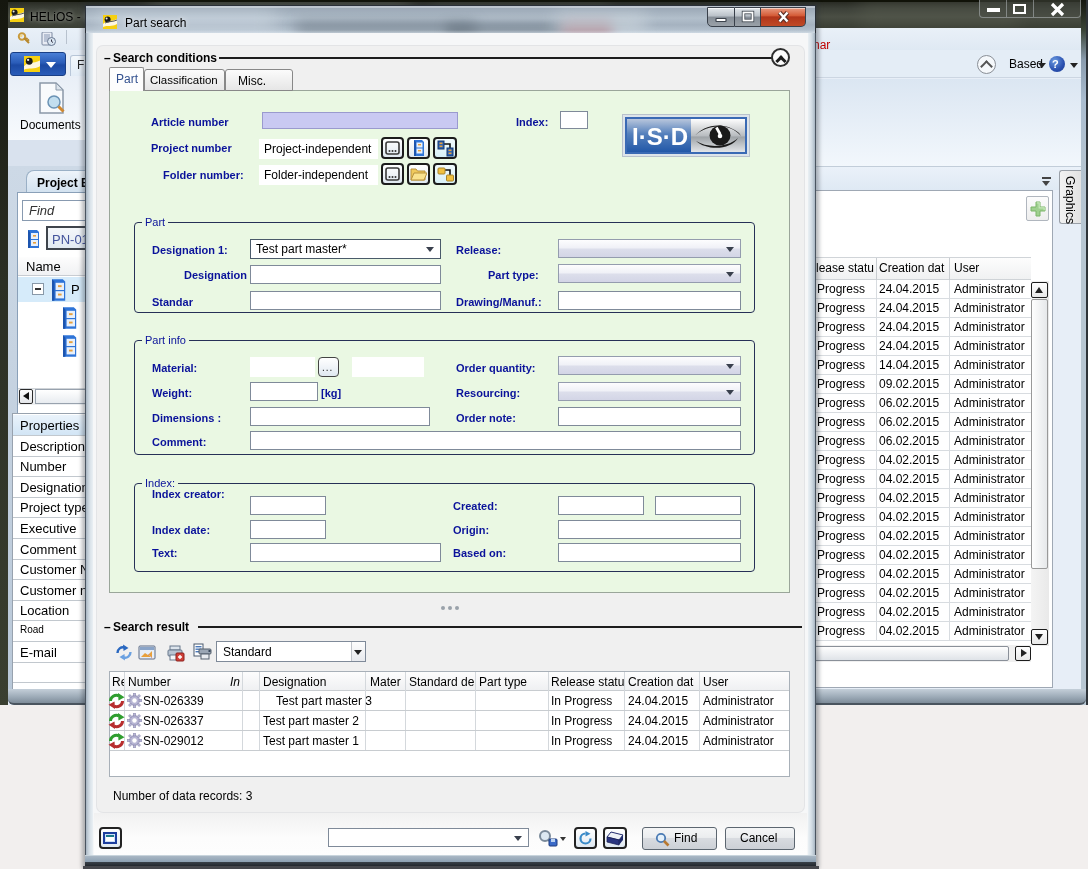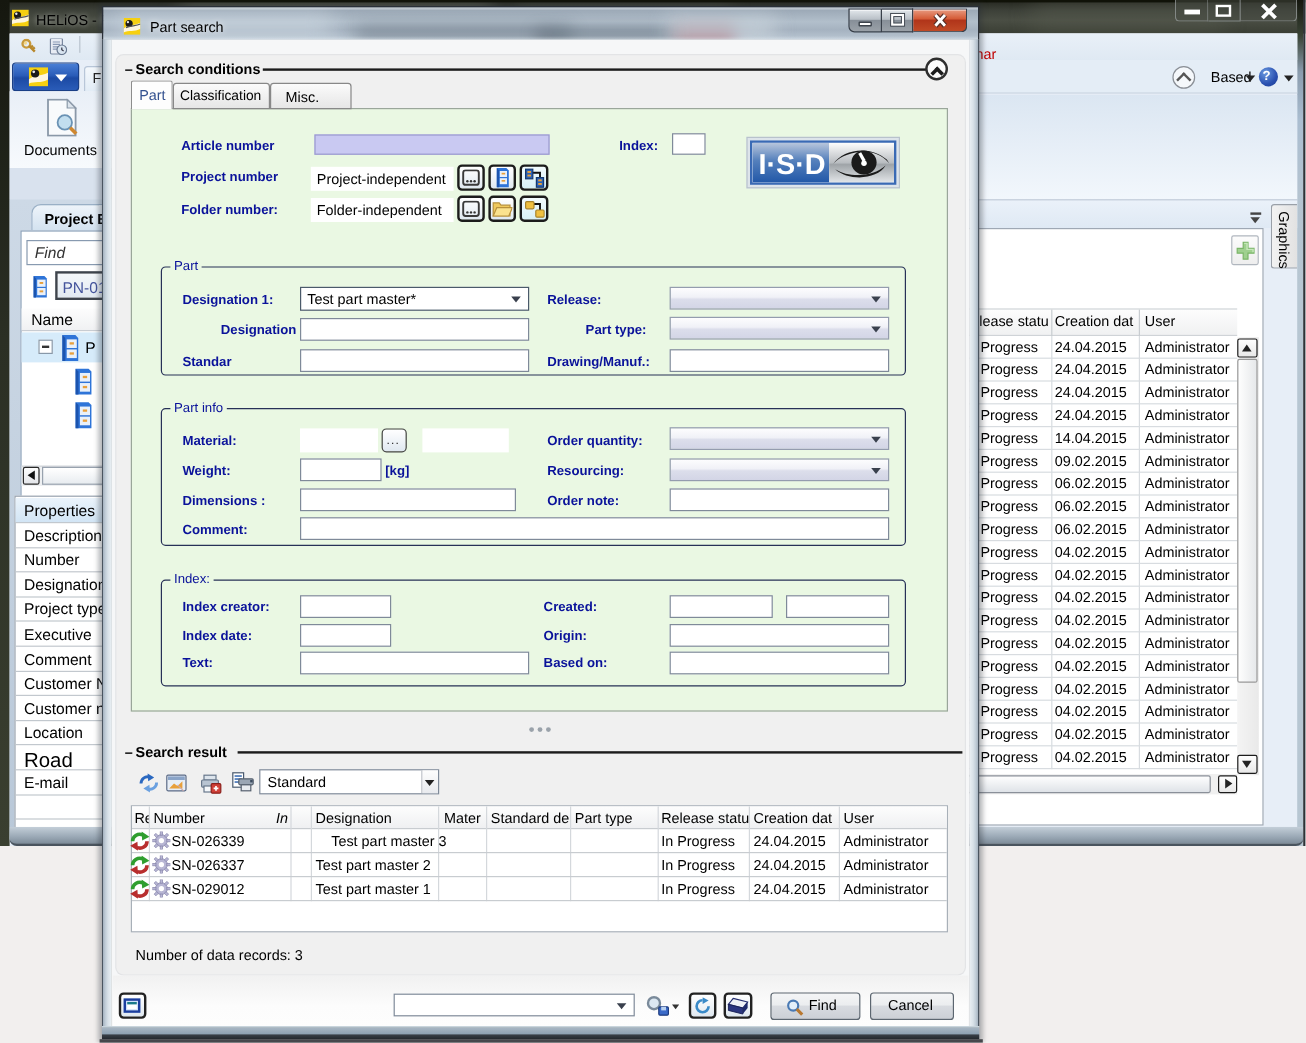--- a/index.html
+++ b/index.html
@@ -165,21 +165,21 @@
 <div class="abs" style="left:20px;top:521px;font-size:13px;color:#000;white-space:nowrap;">Executive</div>
 <div class="abs" style="left:13px;top:539px;width:74px;height:21px;border-bottom:1px solid #c2c8ce;"></div>
 <div class="abs" style="left:20px;top:542px;font-size:13px;color:#000;white-space:nowrap;">Comment</div>
 <div class="abs" style="left:13px;top:559px;width:74px;height:21px;border-bottom:1px solid #c2c8ce;"></div>
 <div class="abs" style="left:20px;top:562px;font-size:13px;color:#000;white-space:nowrap;">Customer N</div>
 <div class="abs" style="left:13px;top:580px;width:74px;height:21px;border-bottom:1px solid #c2c8ce;"></div>
 <div class="abs" style="left:20px;top:583px;font-size:13px;color:#000;white-space:nowrap;">Customer n</div>
 <div class="abs" style="left:13px;top:600px;width:74px;height:21px;border-bottom:1px solid #c2c8ce;"></div>
 <div class="abs" style="left:20px;top:603px;font-size:13px;color:#000;white-space:nowrap;">Location</div>
 <div class="abs" style="left:13px;top:621px;width:74px;height:21px;border-bottom:1px solid #c2c8ce;"></div>
-<div class="abs" style="left:20px;top:624px;font-size:17px;color:#000;white-space:nowrap;">Road</div>
+<div class="abs" style="left:20px;top:624px;font-size:10px;color:#000;white-space:nowrap;">Road</div>
 <div class="abs" style="left:13px;top:642px;width:74px;height:21px;border-bottom:1px solid #c2c8ce;"></div>
 <div class="abs" style="left:20px;top:645px;font-size:13px;color:#000;white-space:nowrap;">E-mail</div>
 <div class="abs" style="left:13px;top:662px;width:74px;height:21px;border-bottom:1px solid #c2c8ce;"></div>
 
 <div class="abs" style="left:0px;top:705px;width:1088px;height:164px;background:#f2efee;"></div>
 
 <div class="abs" style="left:700px;top:28px;width:381px;height:22px;background:linear-gradient(#e9f0f8,#dfe9f3);"></div>
 <div class="abs" style="left:813px;top:38px;font-size:12px;color:#c00000;">nar</div>
 
 <div class="abs" style="left:700px;top:50px;width:381px;height:28px;background:#e4edf6;border-bottom:1px solid #ccd6e2;"></div>
@@ -426,21 +426,21 @@
 <div class="sbtn" style="left:433px;top:137px;width:24px;height:22px;background:linear-gradient(#f2fbfd,#d8f0f6);"></div>
 <svg class="abs" style="left:437px;top:140px;" width="17" height="17" viewBox="0 0 17 17">
       <path d="M5 4h8v6" stroke="#111" stroke-width="1.6" fill="none"></path>
       <rect x="1" y="1" width="6" height="8" fill="#2a62b4" stroke="#16386e"></rect>
       <rect x="2.5" y="2.5" width="3" height="1.6" fill="#e8a03c"></rect>
       <rect x="2.5" y="5.5" width="3" height="1.6" fill="#e8a03c"></rect>
       <rect x="10" y="8" width="6" height="8" fill="#2a62b4" stroke="#16386e"></rect>
       <rect x="11.5" y="9.5" width="3" height="1.6" fill="#e8a03c"></rect>
       <rect x="11.5" y="12.5" width="3" height="1.6" fill="#e8a03c"></rect>
     </svg>
-<div class="lbl" style="left:151px;top:169px;">Folder number:</div>
+<div class="lbl" style="left:163px;top:169px;">Folder number:</div>
 <div class="abs" style="left:259px;top:165px;width:119px;height:20px;background:#fff;"></div>
 <div class="txt" style="left:264px;top:168px;">Folder-independent</div>
 <div class="sbtn" style="left:381px;top:163px;width:23px;height:22px;"></div>
 <svg class="abs" style="left:385px;top:167px;" width="15" height="14" viewBox="0 0 15 14">
       <rect x="1" y="1" width="13" height="12" rx="2" fill="none" stroke="#3a3a3a" stroke-width="1.6"></rect>
       <circle cx="4.5" cy="10" r="1" fill="#333"></circle>
       <circle cx="7.5" cy="10" r="1" fill="#333"></circle>
       <circle cx="10.5" cy="10" r="1" fill="#333"></circle>
     </svg>
 <div class="sbtn" style="left:407px;top:163px;width:23px;height:22px;"></div>
@@ -490,21 +490,21 @@
 <div class="lbl" style="left:152px;top:412px;">Dimensions :</div>
 <div class="inp" style="left:250px;top:407px;width:180px;height:19px;"></div>
 <div class="lbl" style="left:456px;top:412px;">Order note:</div>
 <div class="inp" style="left:558px;top:407px;width:183px;height:19px;"></div>
 <div class="lbl" style="left:152px;top:436px;">Comment:</div>
 <div class="inp" style="left:250px;top:431px;width:491px;height:19px;"></div>
 
 <div class="grp" style="left:134px;top:483px;width:621px;height:89px;">
       <span class="grplbl">Index:</span>
     </div>
-<div class="lbl" style="left:152px;top:500px;text-align:center;">Index creator:</div>
+<div class="lbl" style="left:152px;top:488px;text-align:center;">Index creator:</div>
 <div class="inp" style="left:250px;top:496px;width:76px;height:19px;"></div>
 <div class="lbl" style="left:453px;top:500px;">Created:</div>
 <div class="inp" style="left:558px;top:496px;width:86px;height:19px;"></div>
 <div class="inp" style="left:655px;top:496px;width:86px;height:19px;"></div>
 <div class="lbl" style="left:152px;top:524px;">Index date:</div>
 <div class="inp" style="left:250px;top:520px;width:76px;height:19px;"></div>
 <div class="lbl" style="left:453px;top:524px;">Origin:</div>
 <div class="inp" style="left:558px;top:520px;width:183px;height:19px;"></div>
 <div class="lbl" style="left:152px;top:547px;">Text:</div>
 <div class="inp" style="left:250px;top:543px;width:191px;height:19px;"></div>

